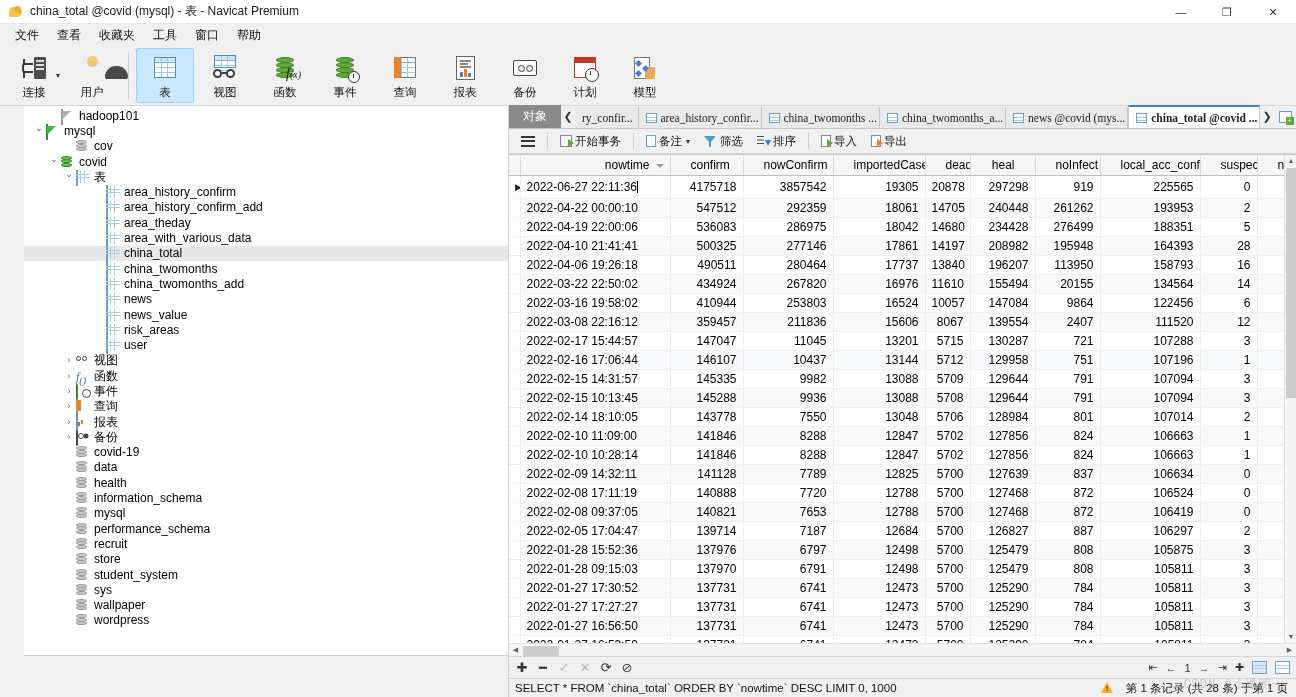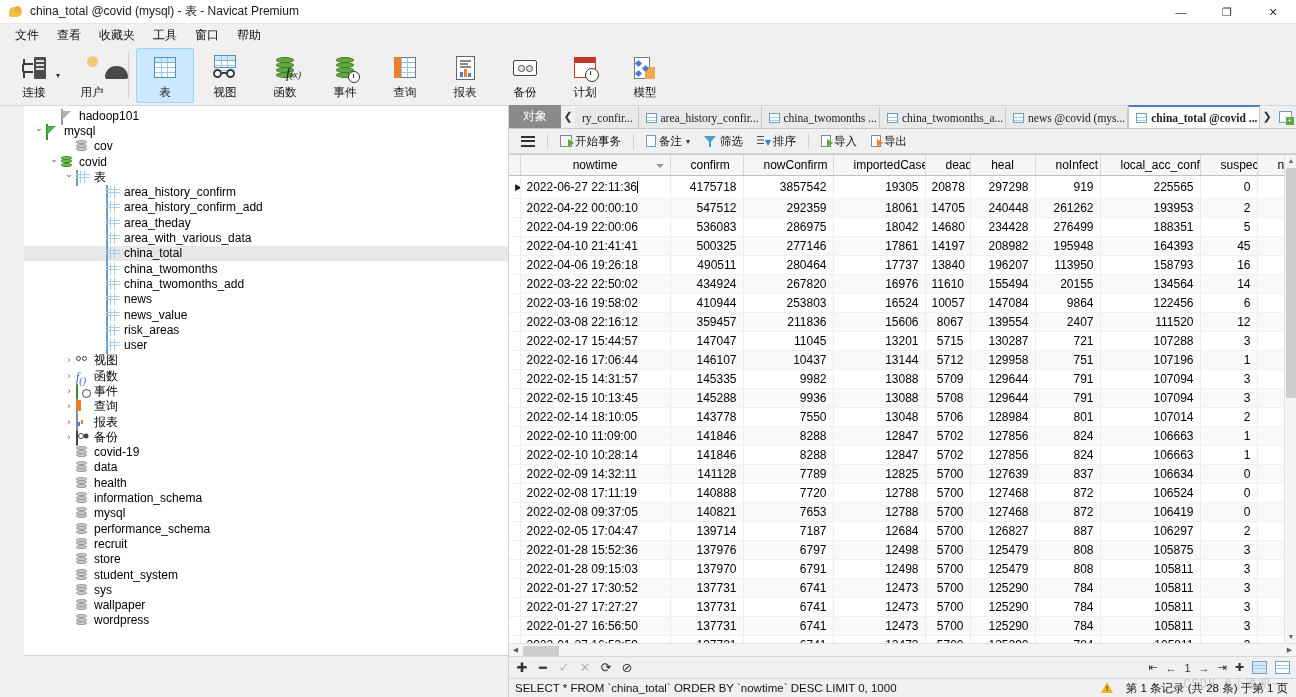--- a/index.html
+++ b/index.html
@@ -269,21 +269,21 @@
     border-top:4px solid transparent;border-bottom:4px solid transparent;border-left:6px solid #5fa83c; }
   .caret { font-size: 8px; color: #333; margin-left: 1px; }
 
   
   .gridwrap { flex: 1; min-height: 0; display: flex; flex-direction: column;
     background: #fff; border-top: 1px solid #c8c8c8; position: relative; }
   .gridscroll { flex: 1; min-height: 0; overflow: hidden; position: relative; }
   table.grid { border-collapse: collapse; width: 100%; table-layout: fixed; font-size: 12px; }
   table.grid th {
     background: #f6f6f6; border-right: 1px solid #d8d8d8; border-bottom: 1px solid #c0c0c0;
-    font-weight: normal; text-align: center; padding: 3px 20px; height: 20px;
+    font-weight: normal; text-align: right; padding: 3px 20px; height: 20px;
     white-space: nowrap; overflow: hidden; position: relative;
   }
   table.grid th.sorted::after { content:''; position: absolute; right: 6px; top: 9px;
     width: 0; height: 0; border-left: 4px solid transparent; border-right: 4px solid transparent;
     border-top: 4px solid #9a9a9a; }
   table.grid td {
     border-right: 1px solid #ececec; border-bottom: 1px solid #f0f0f0;
     padding: 2px 6px; height: 18.4px; white-space: nowrap; overflow: hidden;
   }
   table.grid td.num { text-align: right; }
@@ -845,21 +845,21 @@
                 <tr class="alt">
                   <td class="rowmark"></td>
                   <td class=""><span>2022-04-10 21:41:41</span></td>
                   <td class="num"><span>500325</span></td>
                   <td class="num"><span>277146</span></td>
                   <td class="num"><span>17861</span></td>
                   <td class="num"><span>14197</span></td>
                   <td class="num"><span>208982</span></td>
                   <td class="num"><span>195948</span></td>
                   <td class="num"><span>164393</span></td>
-                  <td class="num"><span>45</span></td>
+                  <td class="num"><span>28</span></td>
                   <td class="num"><span></span></td>
                 </tr>
                 <tr class="">
                   <td class="rowmark"></td>
                   <td class=""><span>2022-04-06 19:26:18</span></td>
                   <td class="num"><span>490511</span></td>
                   <td class="num"><span>280464</span></td>
                   <td class="num"><span>17737</span></td>
                   <td class="num"><span>13840</span></td>
                   <td class="num"><span>196207</span></td>

